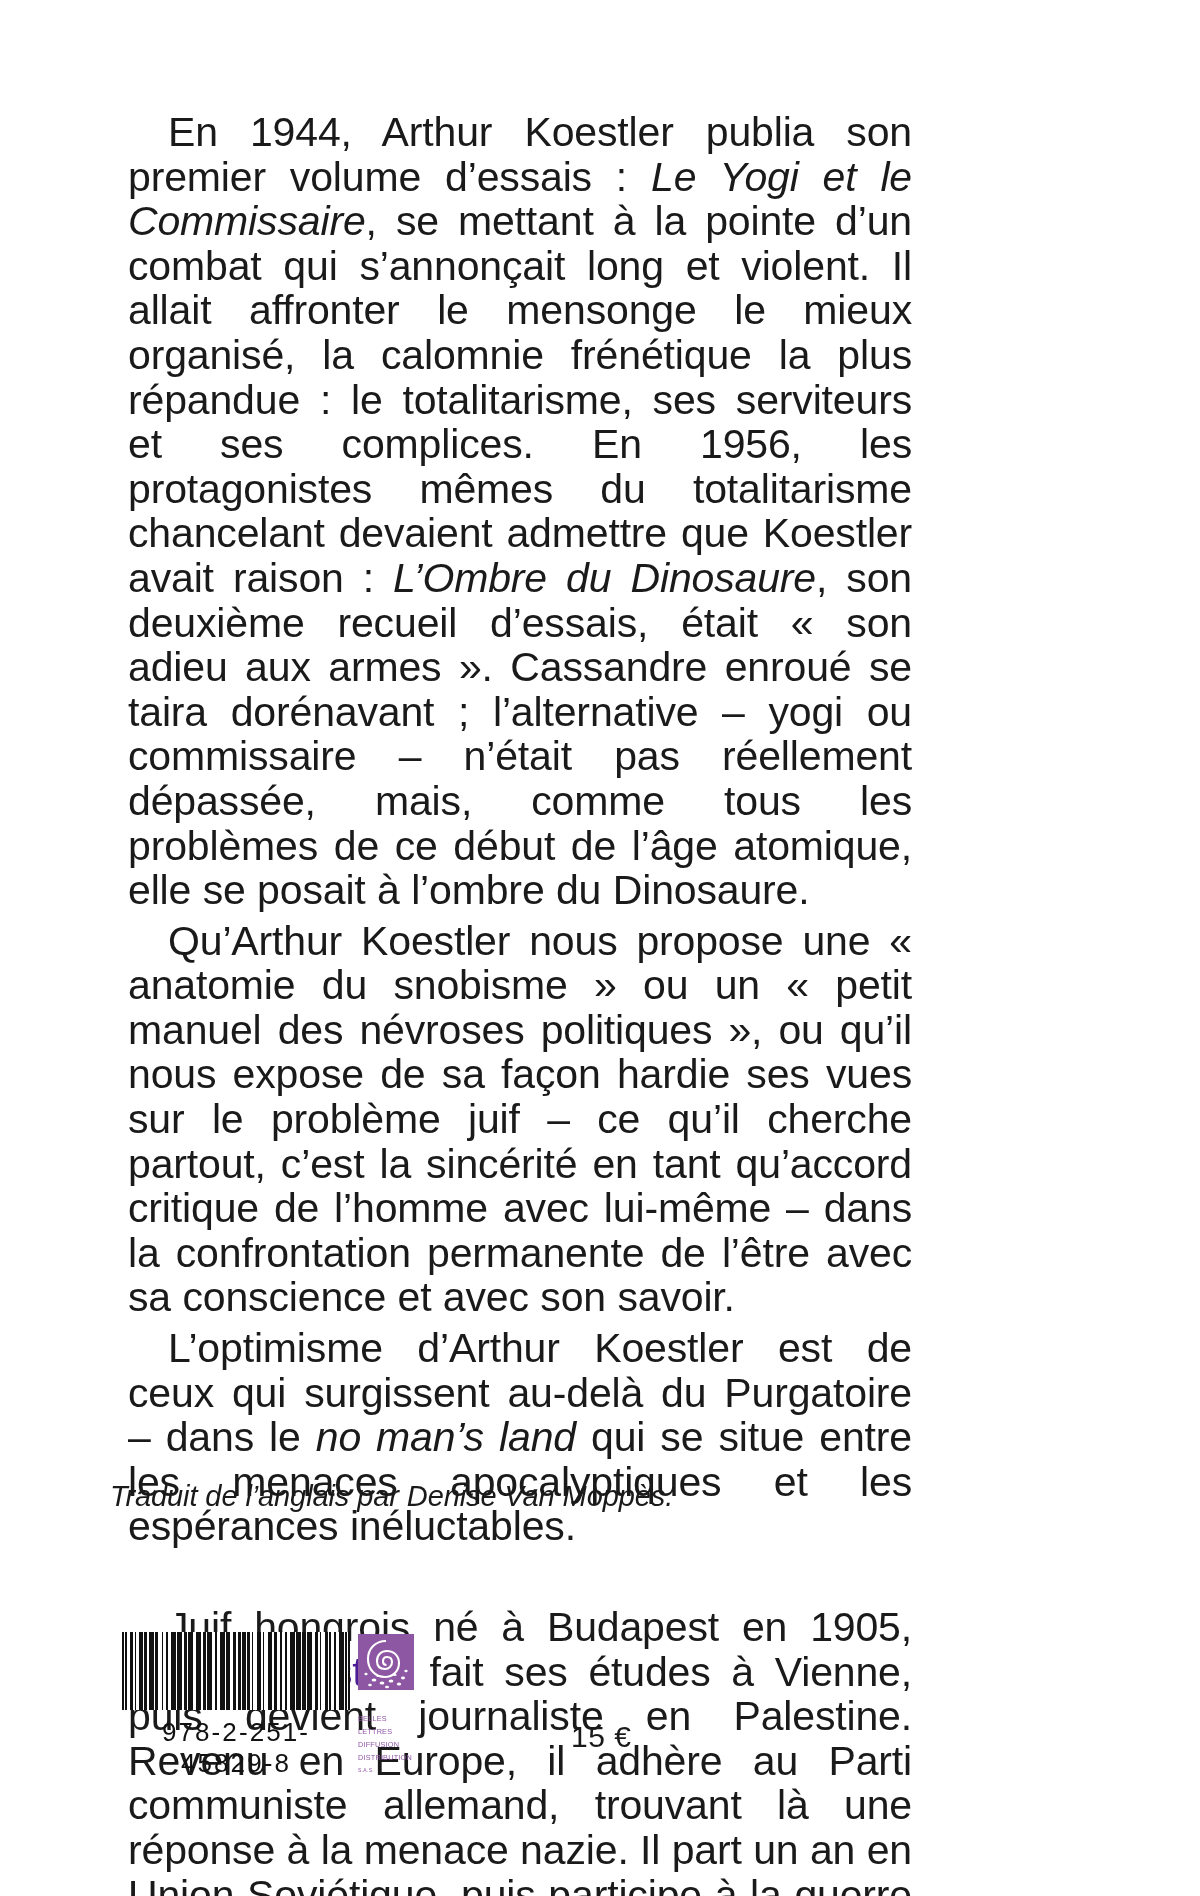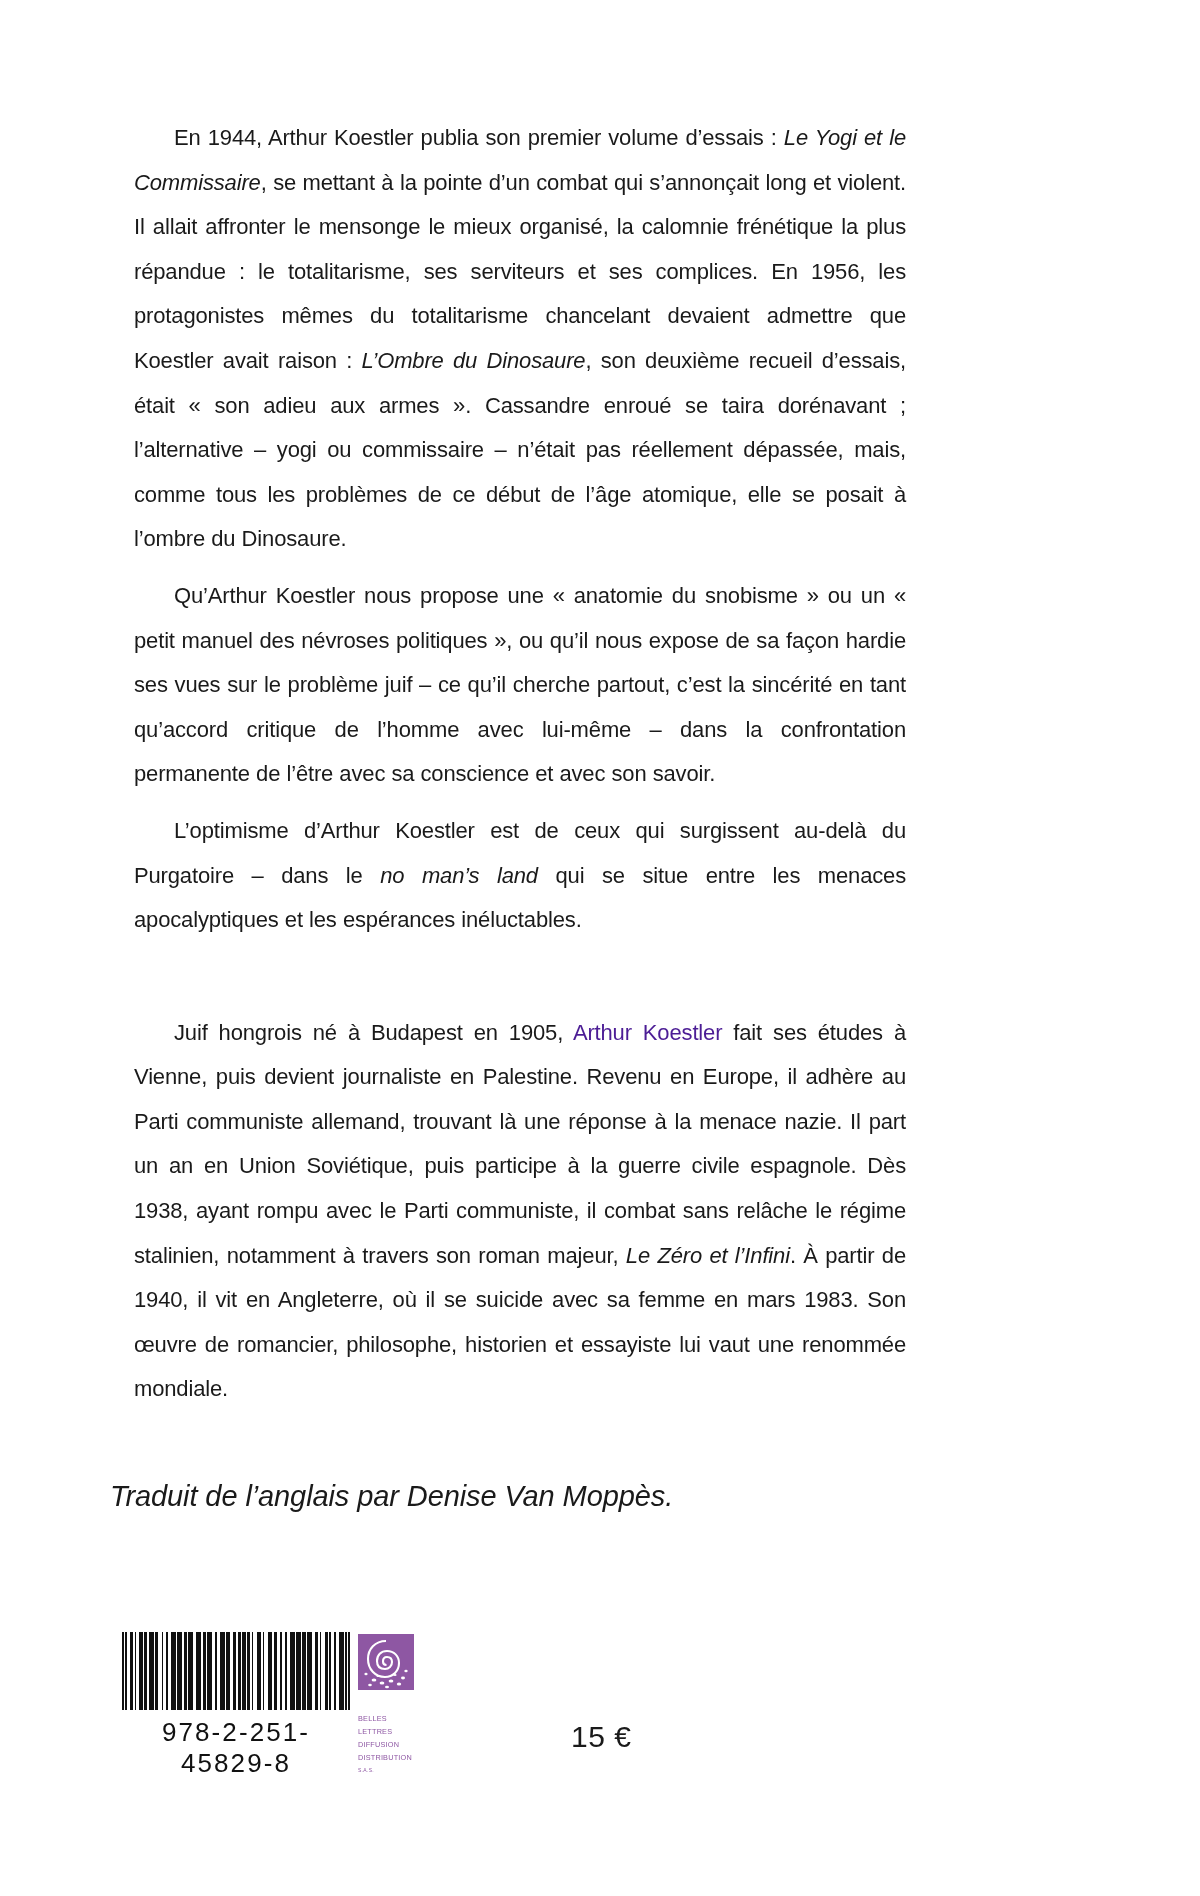--- a/index.html
+++ b/index.html
@@ -25,22 +25,22 @@
   }
 
   .text-block {
     position: absolute;
     left: 122px;
     top: 104px;
     width: 796px;
   }
 
   p.para {
-    margin: 12px;
-    font-size: 22px;
+    margin: 6px;
+    font-size: 41px;
     line-height: 44.6px;
     text-align: justify;
     text-indent: 40px;
     letter-spacing: -0.15px;
     word-spacing: 0.2px;
     font-stretch: condensed;
     color: #1a1a1a;
     -webkit-hyphens: none;
     hyphens: none;
   }

